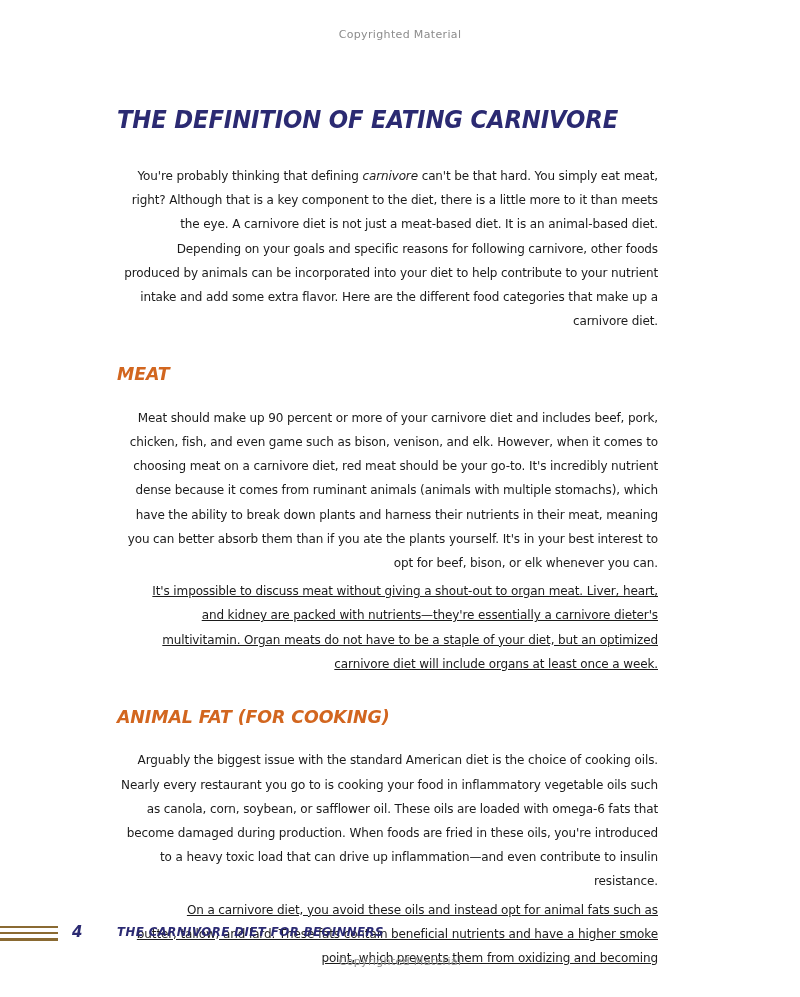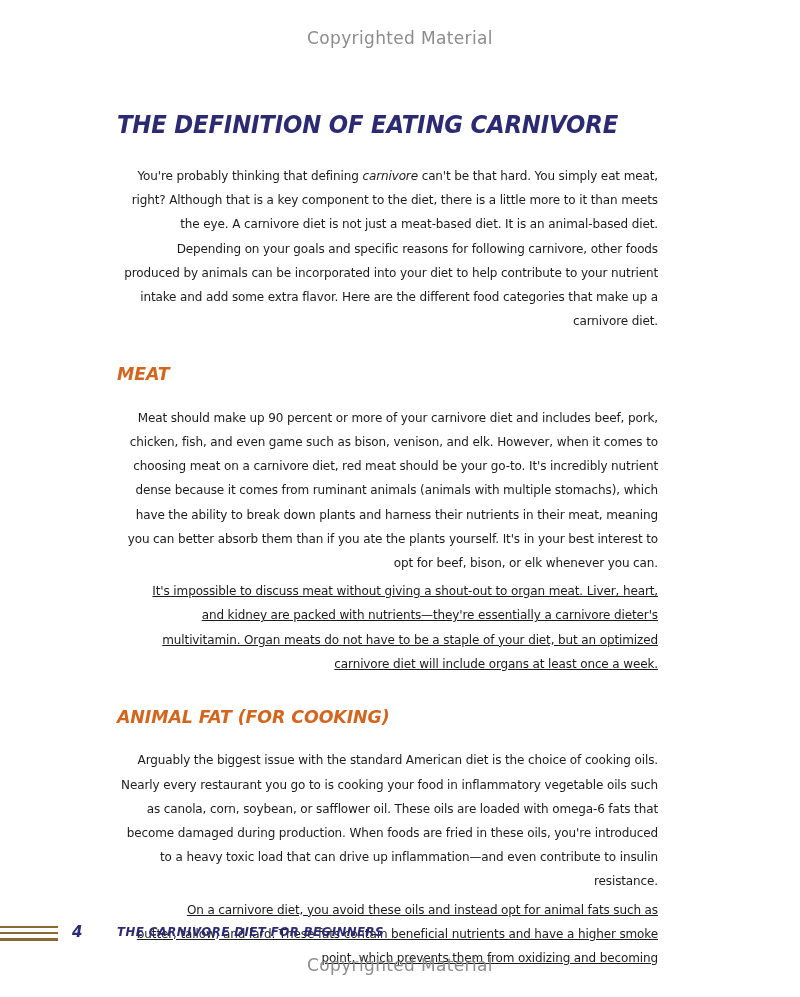--- a/index.html
+++ b/index.html
@@ -22,39 +22,39 @@
     overflow: hidden;
   }
 
   
   .watermark {
     position: absolute;
     left: 0;
     width: 800px;
     text-align: center;
     font-family: "DejaVu Sans", sans-serif;
-    font-size: 17px;
+    font-size: 11px;
     letter-spacing: 0.35px;
     color: #8c8c8c;
   }
   .watermark-top { top: 28px; }
   .watermark-bottom { top: 955px; }
 
   
   .content {
     position: absolute;
     left: 117px;
     top: 108px;
     width: 545px;
   }
 
   
   .title-row {
     display: flex;
-    align-items: center;
+    align-items: flex-start;
     height: 34px;
     margin-bottom: 22px;
   }
   .title-text {
     font-family: "DejaVu Sans", sans-serif;
     font-weight: 700;
     font-style: italic;
     font-size: 24.5px;
     letter-spacing: -0.2px;
     color: #2b2a72;

